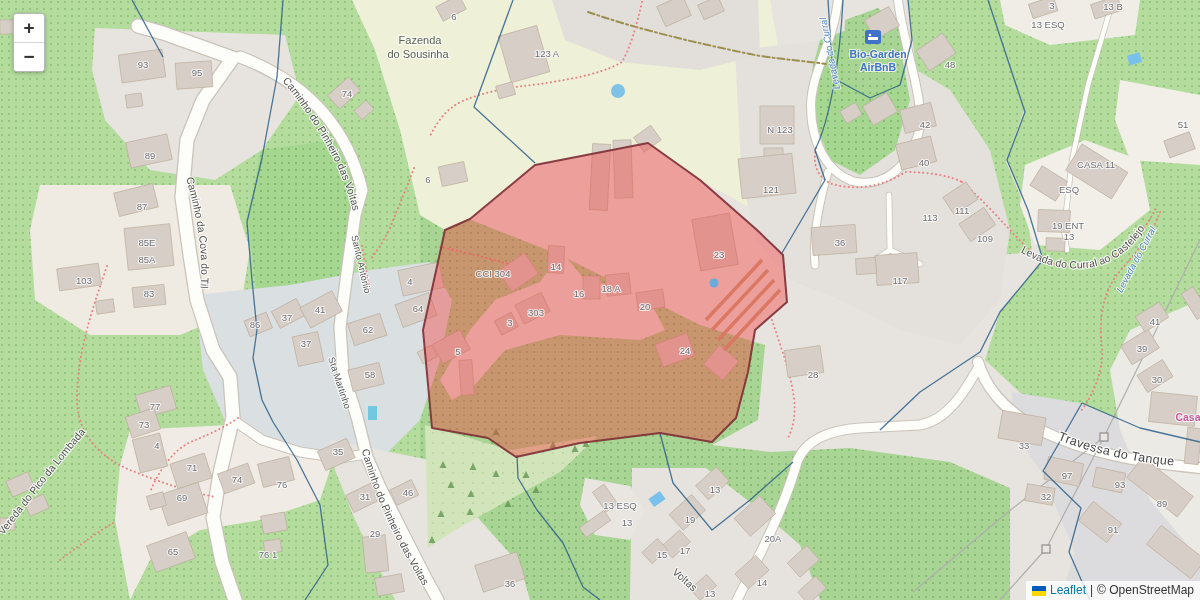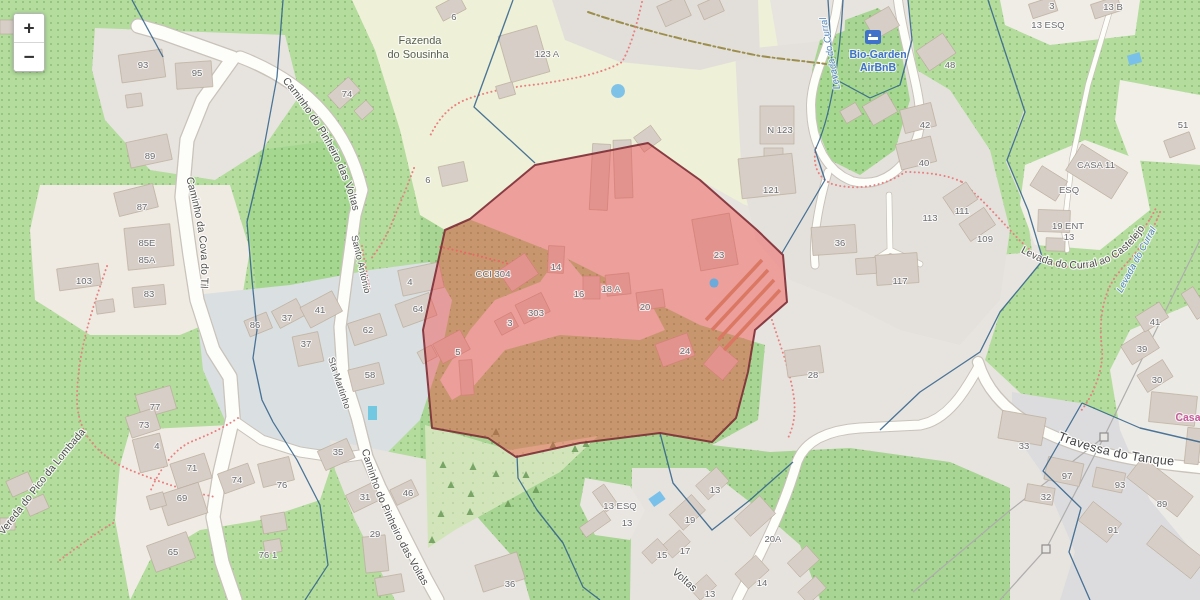--- a/index.html
+++ b/index.html
@@ -425,13 +425,22 @@
         <text class="poi-lodging" x="878" y="71">AirBnB</text>
         <text class="poi-tourism" x="1188" y="421">Casa</text>
       </g>
 </svg>
 
 <div class="zoom-control">
   <a class="zoom-btn">+</a>
   <a class="zoom-btn">−</a>
 </div>
 
+<div class="attribution">
+  <span class="ua-flag">
+        <span class="b"></span>
+        <span class="y"></span>
+      </span>
+  <a>Leaflet</a>
+  <span class="attr-sep">|</span>
+  <a style="color:#333">© OpenStreetMap</a>
 </div>
+</div>
 
 </body></html>

